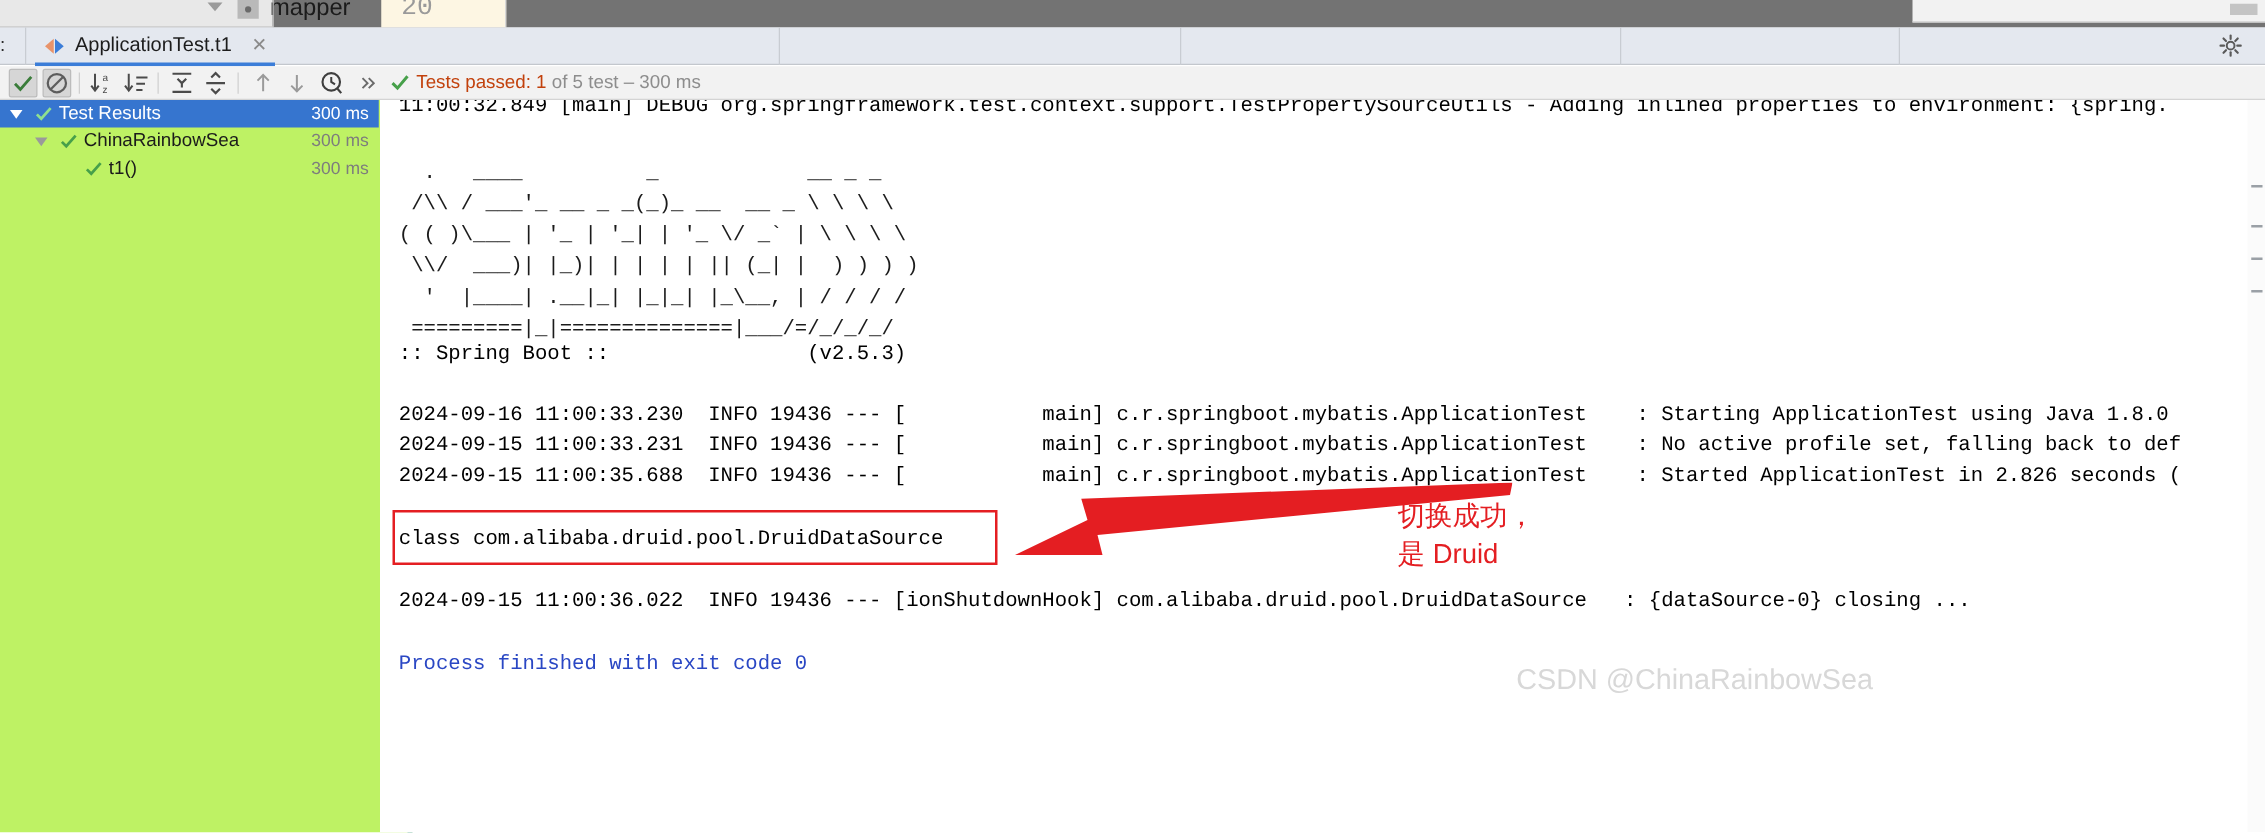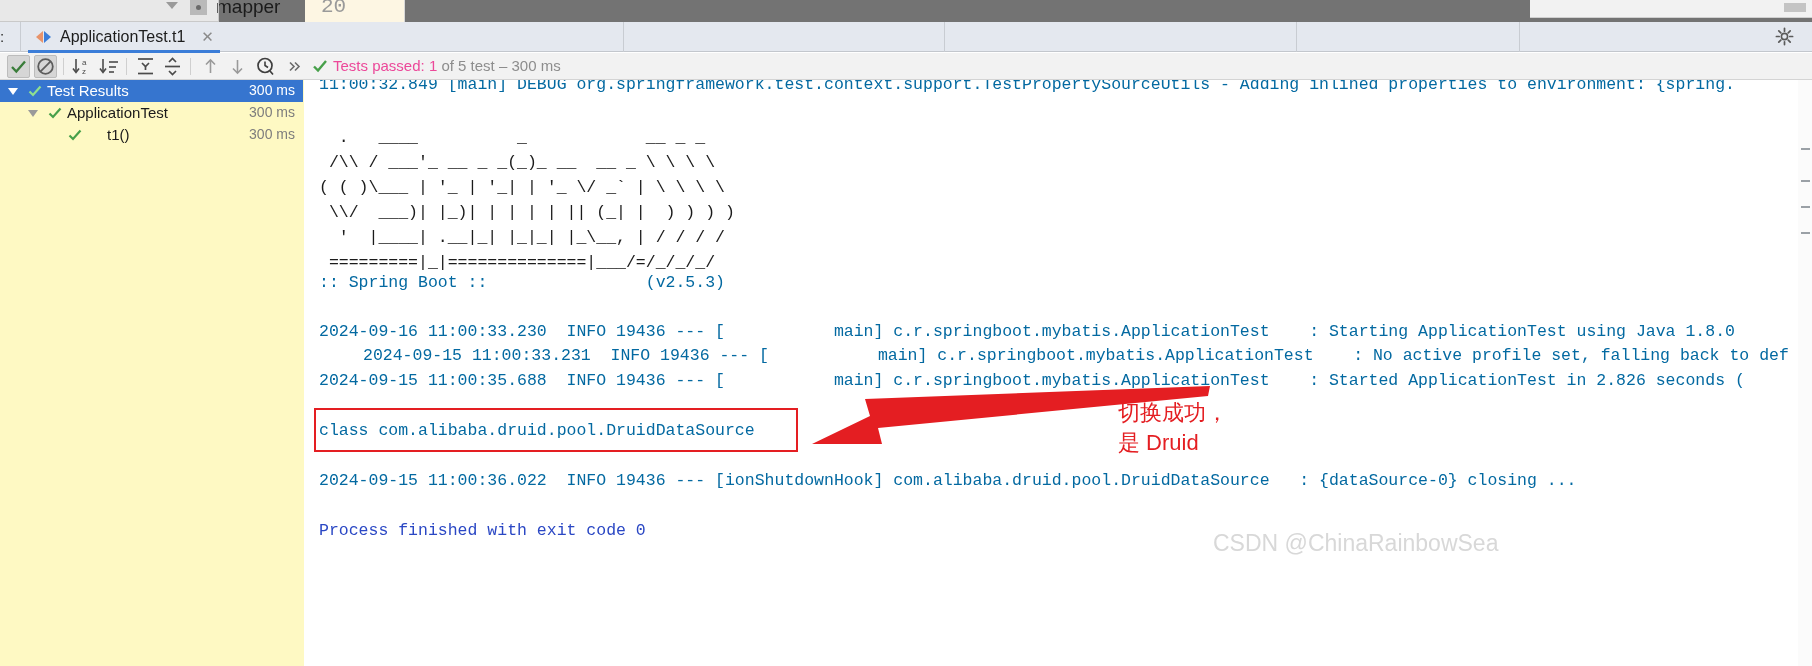--- a/index.html
+++ b/index.html
@@ -40,35 +40,35 @@
   .tab-close { position: absolute; left: 200px; top: 29px; width: 15px; height: 15px; color: #8a8a8a; font-size: 15px; line-height: 15px; text-align: center; }
   .tabrow-div { position: absolute; top: 22px; width: 1px; height: 30px; background: #c8ccd2; }
   .gear { position: absolute; right: 18px; top: 27px; width: 19px; height: 19px; }
 
   
   .toolbar { position: absolute; left: 0; top: 53px; width: 1812px; height: 27px; background: #f2f2f2; border-bottom: 1px solid #d4d4d4; }
   .tb-btn { position: absolute; top: 2px; width: 23px; height: 23px; }
   .tb-btn.sel { background: #d6d6d6; border: 1px solid #bcbcbc; border-radius: 2px; }
   .tb-sep { position: absolute; top: 5px; width: 1px; height: 17px; background: #cfcfcf; }
   .status-line { position: absolute; left: 333px; top: 57px; font-size: 15px; white-space: nowrap; }
-  .status-line .ok { color: #ec4899; }
+  .status-line .ok { color: #c2410c; }
   .status-line .dim { color: #8d8d8d; }
   .check-green { position: absolute; left: 312px; top: 58px; width: 16px; height: 16px; }
 
   
-  .tree { position: absolute; left: 0; top: 80px; width: 330px; height: 586px; background: #fef9c3; border-right: 4px solid #0369a1; }
+  .tree { position: absolute; left: 0; top: 80px; width: 330px; height: 586px; background: #bef264; border-right: 4px solid #0369a1; }
   .trow { position: absolute; left: 0; width: 303px; height: 22px; font-size: 15px; color: #1b1b1b; }
   .trow.sel { background: #3675cf; color: #ffffff; }
   .trow .tri { position: absolute; width: 0; height: 0; border-left: 5.5px solid transparent; border-right: 5.5px solid transparent; }
   .trow .lbl { position: absolute; white-space: nowrap; top: 2px; }
   .trow .dur { position: absolute; right: 8px; top: 2px; font-size: 14px; }
 
   
   .console { position: absolute; left: 304px; top: 80px; width: 1508px; height: 586px; background: #ffffff; overflow: hidden; }
-  .cline { position: absolute; left: 15px; font-family: "Liberation Mono", monospace; font-size: 16.5px; color: #0369a1; white-space: pre; }
+  .cline { position: absolute; left: 15px; font-family: "Liberation Mono", monospace; font-size: 16.5px; color: #000000; white-space: pre; }
   .banner { position: absolute; left: 15px; top: 45px; font-family: "Liberation Mono", monospace; font-size: 16.5px; line-height: 25px; color: #1b1b1b; white-space: pre; }
   .cline.blue { color: #2a47c4; }
 
   
   .con-scroll-col { position: absolute; right: 0; top: 0; width: 14px; height: 586px; background: #fbfbfb; }
   .con-mark { position: absolute; right: 2px; width: 9px; height: 2px; background: #9aa0a6; }
 
   
   .redbox { position: absolute; left: 314px; top: 408px; width: 484px; height: 44px; border: 2px solid #e41e22; }
   .arrow-wrap { position: absolute; left: 812px; top: 386px; width: 398px; height: 62px; }
@@ -231,52 +231,52 @@
       <span class="dur">300 ms</span>
     </div>
 
     <div class="trow" style="top:22px;">
       <span class="tri" style="left:28px; top:8px; border-top:7px solid #9a9a9a;"></span>
       <span style="position:absolute; left:48px; top:4px;">
         <svg width="14" height="14" viewBox="0 0 14 14">
             <polyline points="1.5,7.5 5,11 12.5,2.5" fill="none" stroke="#47a04a" stroke-width="2.2"></polyline>
           </svg>
       </span>
-      <span class="lbl" style="left:67px;">ApplicationTest</span>
+      <span class="lbl" style="left:67px;">ChinaRainbowSea</span>
       <span class="dur" style="color:#7d7d7d;">300 ms</span>
     </div>
 
     <div class="trow" style="top:44px;">
       <span style="position:absolute; left:68px; top:4px;">
         <svg width="14" height="14" viewBox="0 0 14 14">
             <polyline points="1.5,7.5 5,11 12.5,2.5" fill="none" stroke="#47a04a" stroke-width="2.2"></polyline>
           </svg>
       </span>
-      <span class="lbl" style="left:87px;margin-left:20px;">t1()</span>
+      <span class="lbl" style="left:87px;">t1()</span>
       <span class="dur" style="color:#7d7d7d;">300 ms</span>
     </div>
 
     <div class="bot-nub"></div>
   </div>
 
   <div class="console">
 
     <div class="cline" style="top:-5px;">11:00:32.849 [main] DEBUG org.springframework.test.context.support.TestPropertySourceUtils - Adding inlined properties to environment: {spring.</div>
 
     <div class="banner">  .   ____          _            __ _ _
  /\\ / ___'_ __ _ _(_)_ __  __ _ \ \ \ \
 ( ( )\___ | '_ | '_| | '_ \/ _` | \ \ \ \
  \\/  ___)| |_)| | | | | || (_| |  ) ) ) )
   '  |____| .__|_| |_|_| |_\__, | / / / /
  =========|_|==============|___/=/_/_/_/</div>
 
     <div class="cline" style="top:193px;">:: Spring Boot ::                (v2.5.3)</div>
 
     <div class="cline" style="top:242px;">2024-09-16 11:00:33.230  INFO 19436 --- [           main] c.r.springboot.mybatis.ApplicationTest    : Starting ApplicationTest using Java 1.8.0</div>
-    <div class="cline" style="top:266px;margin-left:44px;">2024-09-15 11:00:33.231  INFO 19436 --- [           main] c.r.springboot.mybatis.ApplicationTest    : No active profile set, falling back to def</div>
+    <div class="cline" style="top:266px;">2024-09-15 11:00:33.231  INFO 19436 --- [           main] c.r.springboot.mybatis.ApplicationTest    : No active profile set, falling back to def</div>
     <div class="cline" style="top:291px;">2024-09-15 11:00:35.688  INFO 19436 --- [           main] c.r.springboot.mybatis.ApplicationTest    : Started ApplicationTest in 2.826 seconds (</div>
 
     <div class="cline" style="top:341px;">class com.alibaba.druid.pool.DruidDataSource</div>
 
     <div class="cline" style="top:391px;">2024-09-15 11:00:36.022  INFO 19436 --- [ionShutdownHook] com.alibaba.druid.pool.DruidDataSource   : {dataSource-0} closing ...</div>
 
     <div class="cline blue" style="top:441px;">Process finished with exit code 0</div>
 
     <div class="con-scroll-col">
       <div class="con-mark" style="top:68px;"></div>

